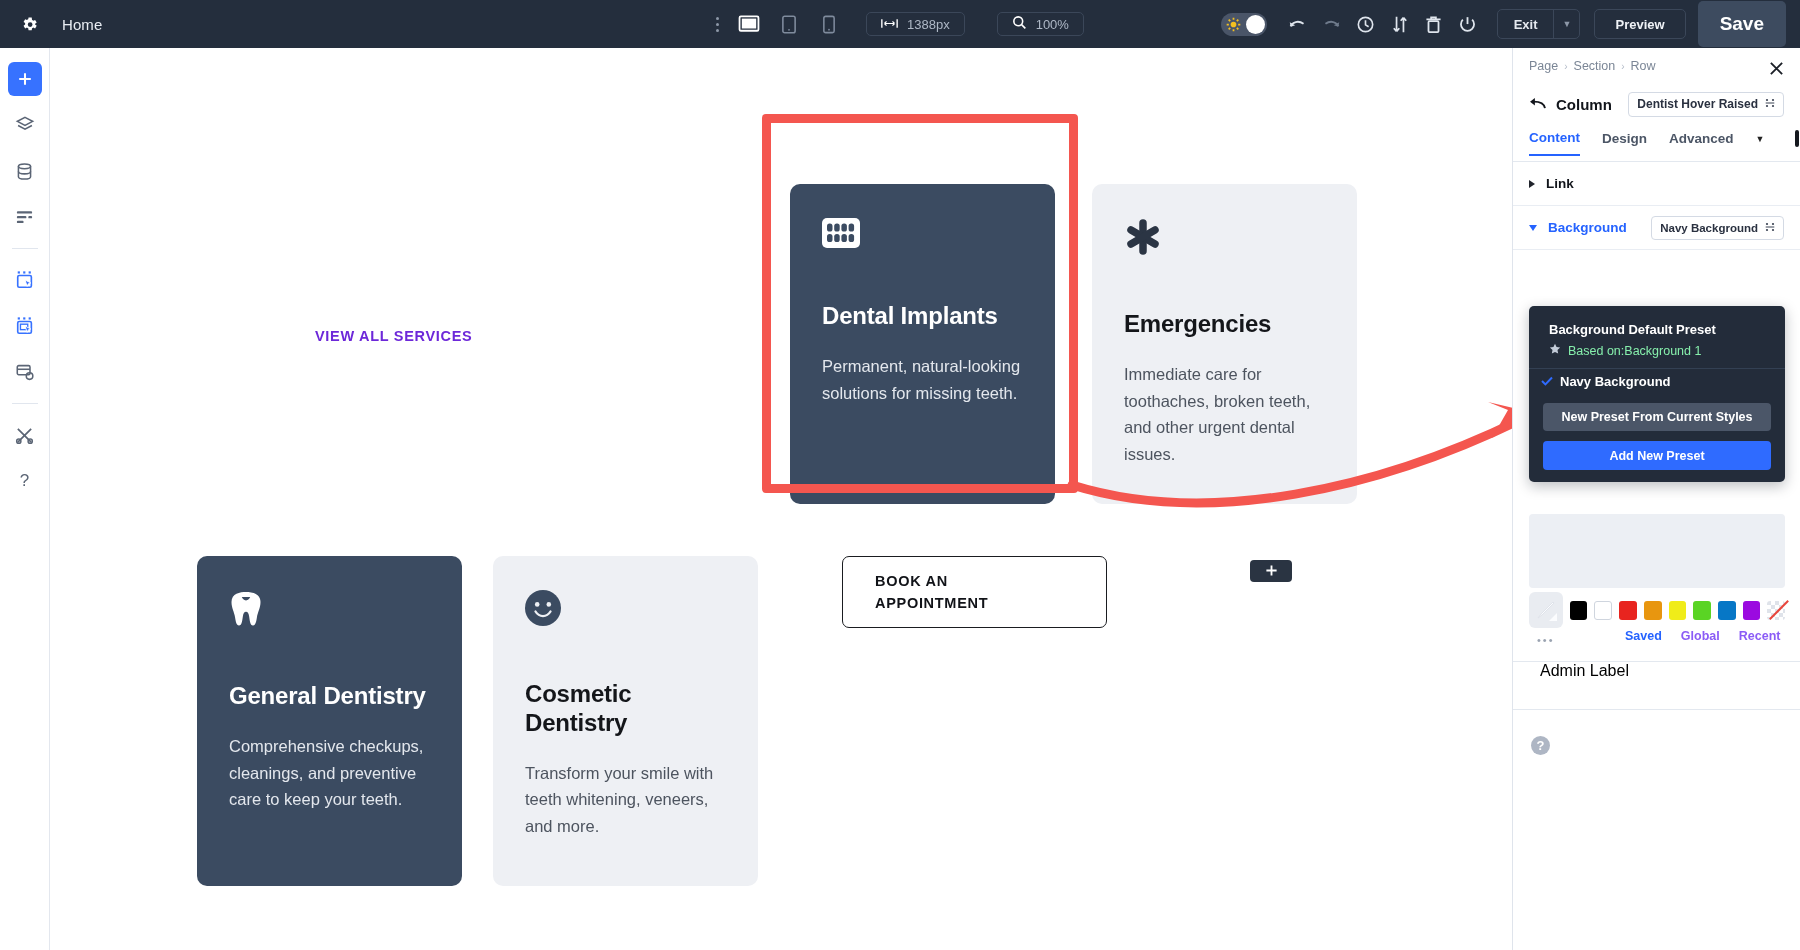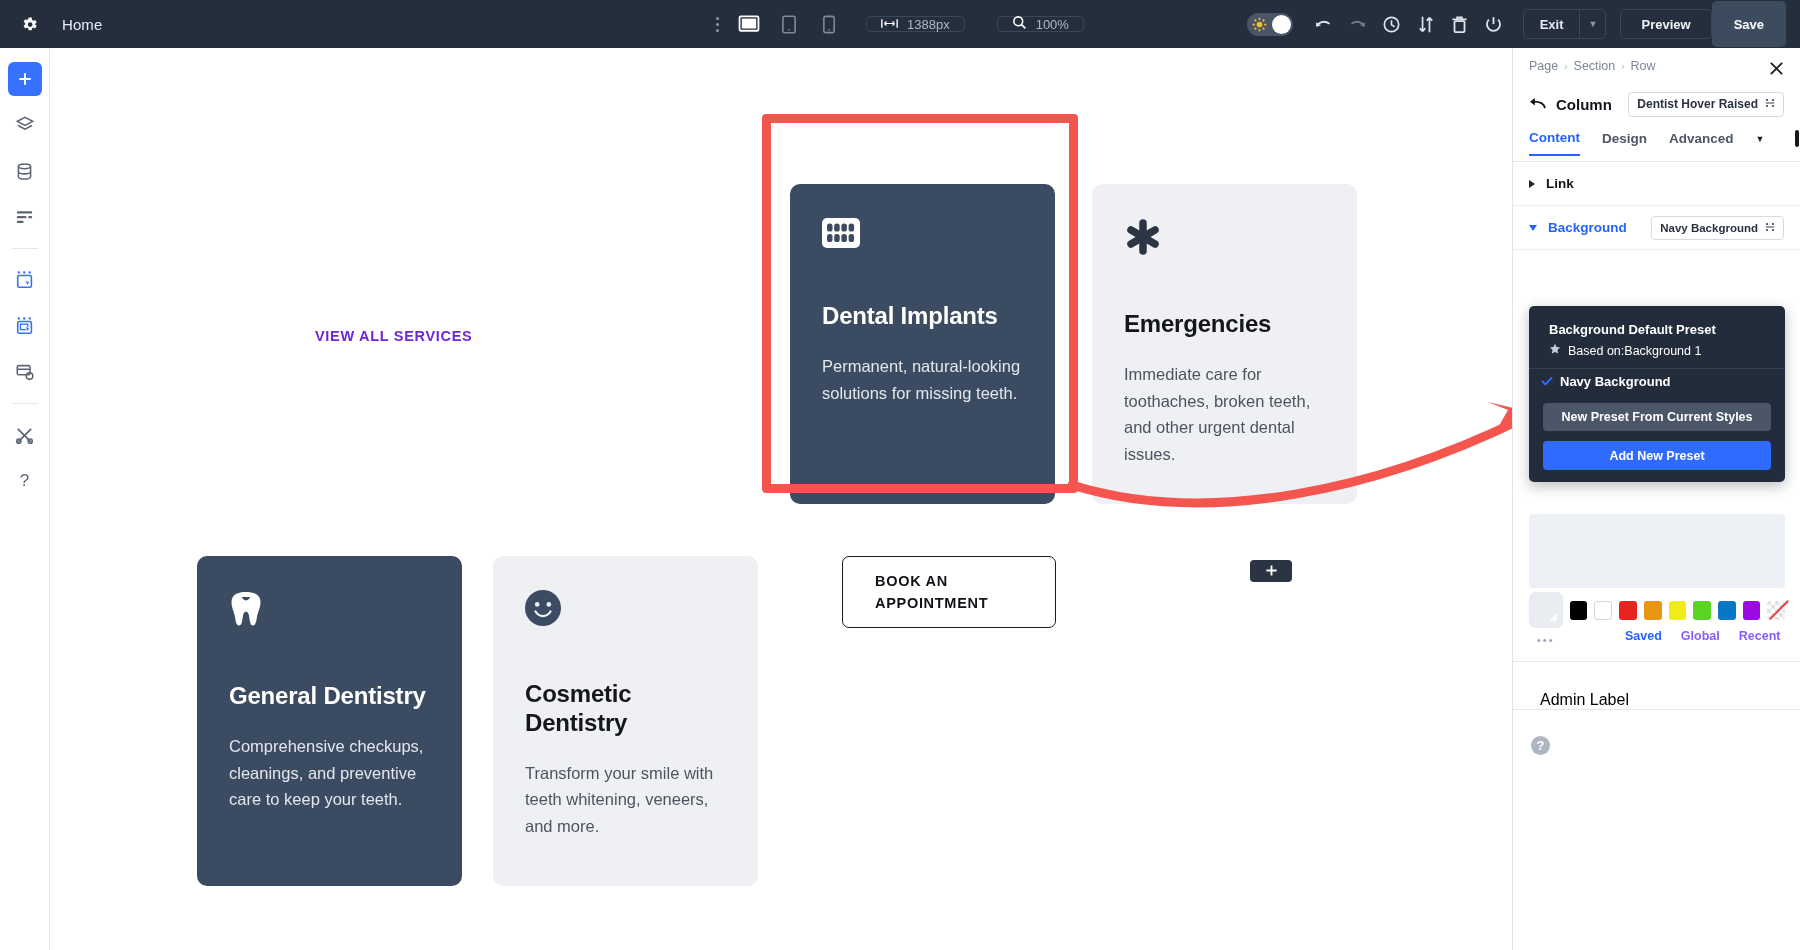--- a/index.html
+++ b/index.html
@@ -19,21 +19,21 @@
   }
   .tb-gear { margin-left: 18px; width: 22px; height: 22px; display:flex; align-items:center; justify-content:center; }
   .tb-home { margin-left: 22px; font-size: 15px; color: #e9edf3; letter-spacing: .1px; }
 
   .tb-center { position:absolute; left: 710px; top: 0; height: 48px; display:flex; align-items:center; gap: 10px; }
   .dots-v { width:14px; height:22px; display:flex; flex-direction:column; justify-content:center; align-items:center; gap:3px; }
   .dots-v i { width:3px; height:3px; border-radius:50%; background:#8d98a8; display:block; }
   .dev-btn { width: 30px; height: 26px; display:flex; align-items:center; justify-content:center; border-radius:3px; }
   .dev-desktop svg, .dev-tablet svg, .dev-phone svg { display:block; }
   .size-pill, .zoom-pill {
-    height: 16px; border: 1px solid #3b4759; border-radius: 5px;
+    height: 24px; border: 1px solid #3b4759; border-radius: 5px;
     display:flex; align-items:center; gap: 9px; padding: 0 14px;
     color:#aeb8c6; font-size: 13px; background: transparent;
   }
   .size-pill { margin-left: 12px; }
   .zoom-pill { margin-left: 22px; }
 
   .tb-right { position:absolute; right: 14px; top: 0; height:48px; display:flex; align-items:center; gap: 0px; }
   .toggle-pill {
     width: 46px; height: 23px; border-radius: 12px; background:#4a5568;
     display:flex; align-items:center; padding: 0 3px; position: relative; margin-right: 14px;
@@ -43,22 +43,22 @@
   .ticon { width: 34px; height: 34px; display:flex; align-items:center; justify-content:center; color:#ced5de; }
   .ticon.muted { color:#6f7b8c; }
   .exit-group { display:flex; align-items:center; height:30px; border:1px solid #3b4759; border-radius:5px; margin-left: 12px; overflow:hidden; }
   .exit-btn { padding: 0 16px; height: 26px; display:flex; align-items:center; font-size:13px; color:#e6eaf0; font-weight:600; }
   .exit-caret { width: 26px; height:30px; display:flex; align-items:center; justify-content:center; border-left:1px solid #3b4759; color:#8d98a8; font-size:9px;}
   .preview-btn {
     margin-left: 14px; height: 30px; padding: 0 20px; border:1px solid #3b4759; border-radius:5px;
     display:flex; align-items:center; font-size:13px; font-weight:700; color:#f0f3f7;
   }
   .save-btn {
-    margin-left: 0; height: 46px; padding: 0 22px; border-radius:5px;
-    background:#3d4b5f; display:flex; align-items:center; font-size:13px; font-weight:700; color:#ffffff;
+    margin-left: 12px; height: 46px; padding: 0 22px; border-radius:5px;
+    background:#3d4b5f; display:flex; align-items:center; font-size:19px; font-weight:700; color:#ffffff;
   }
 
   
   .rail {
     position:absolute; left:0; top:48px; width:50px; height:902px;
     background:#fff; border-right:1px solid #e3e7ee;
     display:flex; flex-direction:column; align-items:center; padding-top:14px; gap:0px;
   }
   .rail-btn { width:34px; height:34px; display:flex; align-items:center; justify-content:center; margin-bottom:12px; border-radius:6px; color:#5b6575;}
   .rail-btn.primary { background:#3772ff; color:#fff; }
@@ -80,21 +80,21 @@
   .card.navy p { color:#e3e7ed; }
   .card.light h3 { color:#14161a; }
   .card.light p { color:#4d545f; }
 
   #card-implants { left:740px; top:136px; width:265px; height:320px; }
   #card-emergencies { left:1042px; top:136px; width:265px; height:320px; }
   #card-general { left:147px; top:508px; width:265px; height:330px; }
   #card-cosmetic { left:443px; top:508px; width:265px; height:330px; }
 
   .book-btn {
-    position:absolute; left:792px; top:508px; width:214px; height:72px;
+    position:absolute; left:792px; top:508px; width:265px; height:72px;
     border:1.6px solid #1a1c20; border-radius:7px;
     display:flex; flex-direction:column; justify-content:center; padding-left: 32px;
     font-size:14.5px; font-weight:700; letter-spacing:.7px; color:#111318; line-height:1.55;
   }
 
   .plus-chip {
     position:absolute; left:1200px; top:512px; width:42px; height:22px; border-radius:4px;
     background:#2a3442; display:flex; align-items:center; justify-content:center; color:#fff; font-size:15px; font-weight:400;
   }
 
@@ -136,21 +136,21 @@
     display:flex; align-items:center; gap:7px; padding:0 8px; font-size:11.5px; font-weight:600; color:#2a3140;
   }
 
   .dropdown {
     position:absolute; left:16px; top:258px; width:256px;
     background:#232c3a; border-radius:5px; padding: 10px 0 12px 0; z-index:20;
     box-shadow: 0 4px 14px rgba(10,18,30,.28);
   }
   .dd-head { padding: 6px 20px 10px 20px; border-bottom:1px solid #334053; }
   .dd-head .t1 { font-size:13px; font-weight:700; color:#fff; margin-bottom:6px; }
-  .dd-head .t2 { font-size:12.5px; color:#ffffff; display:flex; align-items:center; gap:7px; }
+  .dd-head .t2 { font-size:12.5px; color:#86efac; display:flex; align-items:center; gap:7px; }
   .dd-item { padding: 9px 20px 0 20px; display:flex; align-items:center; }
   .dd-item .nm { font-size:13px; font-weight:700; color:#fff; }
   .dd-item .star { margin-left:auto; color:#2f6bff; font-size:15px; }
   .dd-sub { padding: 5px 20px 12px 12px; display:flex; align-items:center; gap:7px; }
   .dd-sub .chk { color:#2f6bff; font-size:12px; font-weight:700; width:12px; }
   .dd-sub .nm { font-size:13px; font-weight:700; color:#ffffff; }
   .dd-btn-a {
     margin: 2px 14px 10px 14px; height:28px; background:#4b5668; border-radius:4px;
     display:flex; align-items:center; justify-content:center; font-size:12.5px; font-weight:700; color:#fff;
   }
@@ -166,21 +166,21 @@
   .sw { width:19px; height:19px; border-radius:3px; }
   .sw.white { border:1px solid #cfd5de; }
   .sw.none { background: repeating-conic-gradient(#fff 0 25%, #dfe3ea 0 50%) 0 0/8px 8px; position:relative; }
   .sw.none::after { content:""; position:absolute; left:-1px; top:8px; width:26px; height:2px; background:#e8453c; transform:rotate(-45deg); transform-origin:center; }
   .sw-dots { position:absolute; left:24px; top:586px; font-size:11px; color:#9aa3b1; letter-spacing:2px;}
   .sw-tabs { position:absolute; left:112px; top:580px; display:flex; align-items:center; gap:19px; font-size:12.5px; }
   .sw-tabs .st { color:#8b5cf6; font-weight:600;}
   .sw-tabs .st.active { color:#2563ff; }
 
   .panel-div { position:absolute; left:0; top:613px; width:288px; height:1px; background:#e3e8ef; }
-  .admin-row { position:absolute; left:0; top:614px; width:288px; height:48px; display:flex; align-items:flex-end; padding:0 16px; gap:11px; border-bottom:1px solid #e3e8ef;}
+  .admin-row { position:absolute; left:0; top:614px; width:288px; height:48px; display:flex; align-items:flex-start; padding:0 16px; gap:11px; border-bottom:1px solid #e3e8ef;}
   .help-dot { position:absolute; left:18px; top:688px; width:19px; height:19px; border-radius:50%; background:#aeb6c4; color:#fff; font-size:13px; font-weight:700; display:flex; align-items:center; justify-content:center; }
 </style>
 </head>
 <body>
 
 <div class="app">
 
   <div class="topbar">
     <div class="tb-gear">
       <svg width="19" height="19" viewBox="0 0 24 24" fill="#ffffff">

